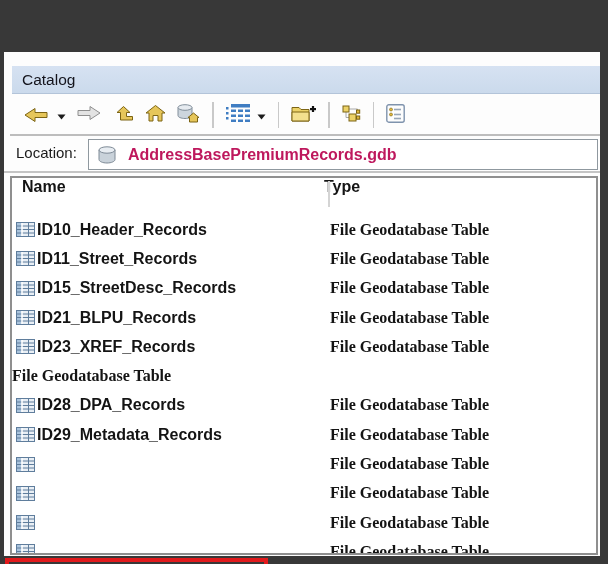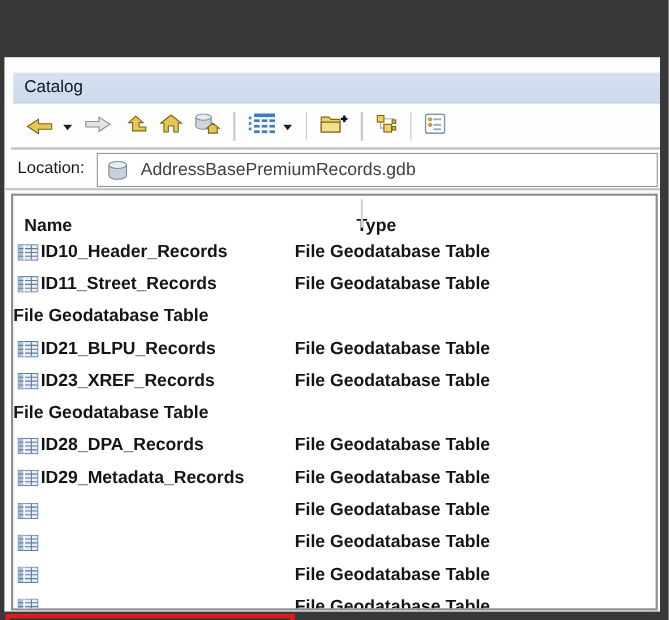--- a/index.html
+++ b/index.html
@@ -31,36 +31,36 @@
   .gap-s{margin-left:7px;} .gap-m{margin-left:11px;}
   .toolbar-underline{position:absolute;left:6px;right:0;top:82px;height:1.5px;background:#bdbdbd;}
   
   .location-row{position:absolute;left:0;top:84px;right:0;height:38px;}
   .location-label{position:absolute;left:12px;top:8px;font-size:15px;color:#1a1a1a;}
   .location-combo{
     position:absolute;left:84px;right:2px;top:3px;height:31px;
     background:#fff;border:1.6px solid #8f989f;
     display:flex;align-items:center;padding-left:8px;
   }
-  .location-combo .loc-text{margin-left:9px;font-size:16px;font-weight:400;color:#404040;}
+  .location-combo .loc-text{margin-left:9px;font-size:16px;font-weight:700;color:#be185d;}
   .location-underline{position:absolute;left:0;right:0;top:119px;height:1.5px;background:#c4c4c4;}
   
   .list{
     position:absolute;left:6px;top:124px;right:2px;bottom:1px;
     background:#ffffff;border:2px solid #8f8f8f;overflow:hidden;
   }
-  .list-header{position:relative;height:37px;display:flex;align-items:flex-end;
+  .list-header{position:relative;height:37px;display:flex;align-items:flex-start;
     font-size:16px;font-weight:600;color:#141414;}
   .col-name-head{width:312px;padding-left:10px;}
   .col-type-head{flex:1;}
   .col-divider{position:absolute;left:316px;top:3px;width:1.5px;height:26px;background:#d4d4d4;}
   .row{display:flex;align-items:center;height:29.3px;font-size:16px;font-weight:600;color:#141414;}
-  .name-cell{width:256px;padding-left:4px;display:flex;align-items:center;overflow:hidden;white-space:nowrap;}
+  .name-cell{width:318px;padding-left:4px;display:flex;align-items:center;overflow:hidden;white-space:nowrap;}
   .row-icon{display:inline-flex;align-items:center;margin-right:2px;flex:0 0 auto;}
-  .type-cell{flex:1;white-space:nowrap;}
+  .type-cell{flex:1;white-space:nowrap;font-family:Liberation Serif, serif;}
   
   .highlight-rect{
     position:absolute;left:1px;top:506px;width:263px;height:45px;
     border:4.5px solid #e21a1c;pointer-events:none;z-index:5;
   }
 </style>
 </head>
 <body>
 
 <div class="stage">
@@ -223,20 +223,36 @@
                   <line x1="6" y1="1" x2="6" y2="14" stroke="#ffffff" stroke-width="1.5"></line>
                   <line x1="12.5" y1="1" x2="12.5" y2="14" stroke="#5f7d9c"></line>
                 </svg>
               </span>
       <span class="row-name">ID11_Street_Records</span>
     </span>
     <span class="type-cell">File Geodatabase Table</span>
   </div>
 
   <div class="row">
+    <span class="name-cell">
+      <span class="row-icon">
+                <svg width="19" height="15" viewBox="0 0 19 15">
+                  <rect x="0.5" y="0.5" width="18" height="14" fill="#e9eff5" stroke="#5f7d9c"></rect>
+                  <rect x="1" y="1" width="4.5" height="13" fill="#aac4dd"></rect>
+                  <g stroke="#5f7d9c" stroke-width="1">
+                    <line x1="1" y1="4" x2="18" y2="4"></line>
+                    <line x1="1" y1="7.5" x2="18" y2="7.5"></line>
+                    <line x1="1" y1="11" x2="18" y2="11"></line>
+                  </g>
+                  <line x1="6" y1="1" x2="6" y2="14" stroke="#ffffff" stroke-width="1.5"></line>
+                  <line x1="12.5" y1="1" x2="12.5" y2="14" stroke="#5f7d9c"></line>
+                </svg>
+              </span>
+      <span class="row-name">ID15_StreetDesc_Records</span>
+    </span>
     <span class="type-cell">File Geodatabase Table</span>
   </div>
 
   <div class="row">
     <span class="name-cell">
       <span class="row-icon">
                 <svg width="19" height="15" viewBox="0 0 19 15">
                   <rect x="0.5" y="0.5" width="18" height="14" fill="#e9eff5" stroke="#5f7d9c"></rect>
                   <rect x="1" y="1" width="4.5" height="13" fill="#aac4dd"></rect>
                   <g stroke="#5f7d9c" stroke-width="1">

